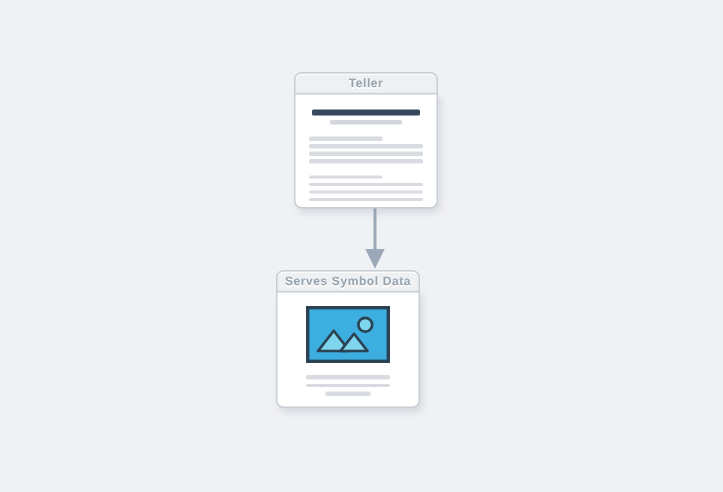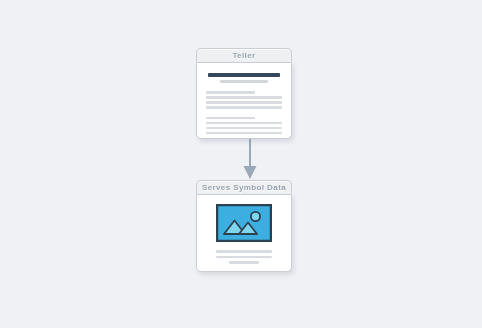--- a/index.html
+++ b/index.html
@@ -90,21 +90,21 @@
     height: 2.5px;
     background: #d8dbe0;
     border-radius: 1px;
     margin-bottom: 2.5px;
   }
   .doc-line.short { width: 64%; }
   .doc-line.full  { width: 100%; }
 
   
   #node-symbol {
-    left: 196px;
+    left: 184px;
     top: 180px;
     width: 96px;
   }
   #node-symbol .node-body {
     height: 78px;
     padding: 0;
     display: flex;
     flex-direction: column;
     align-items: center;
   }

